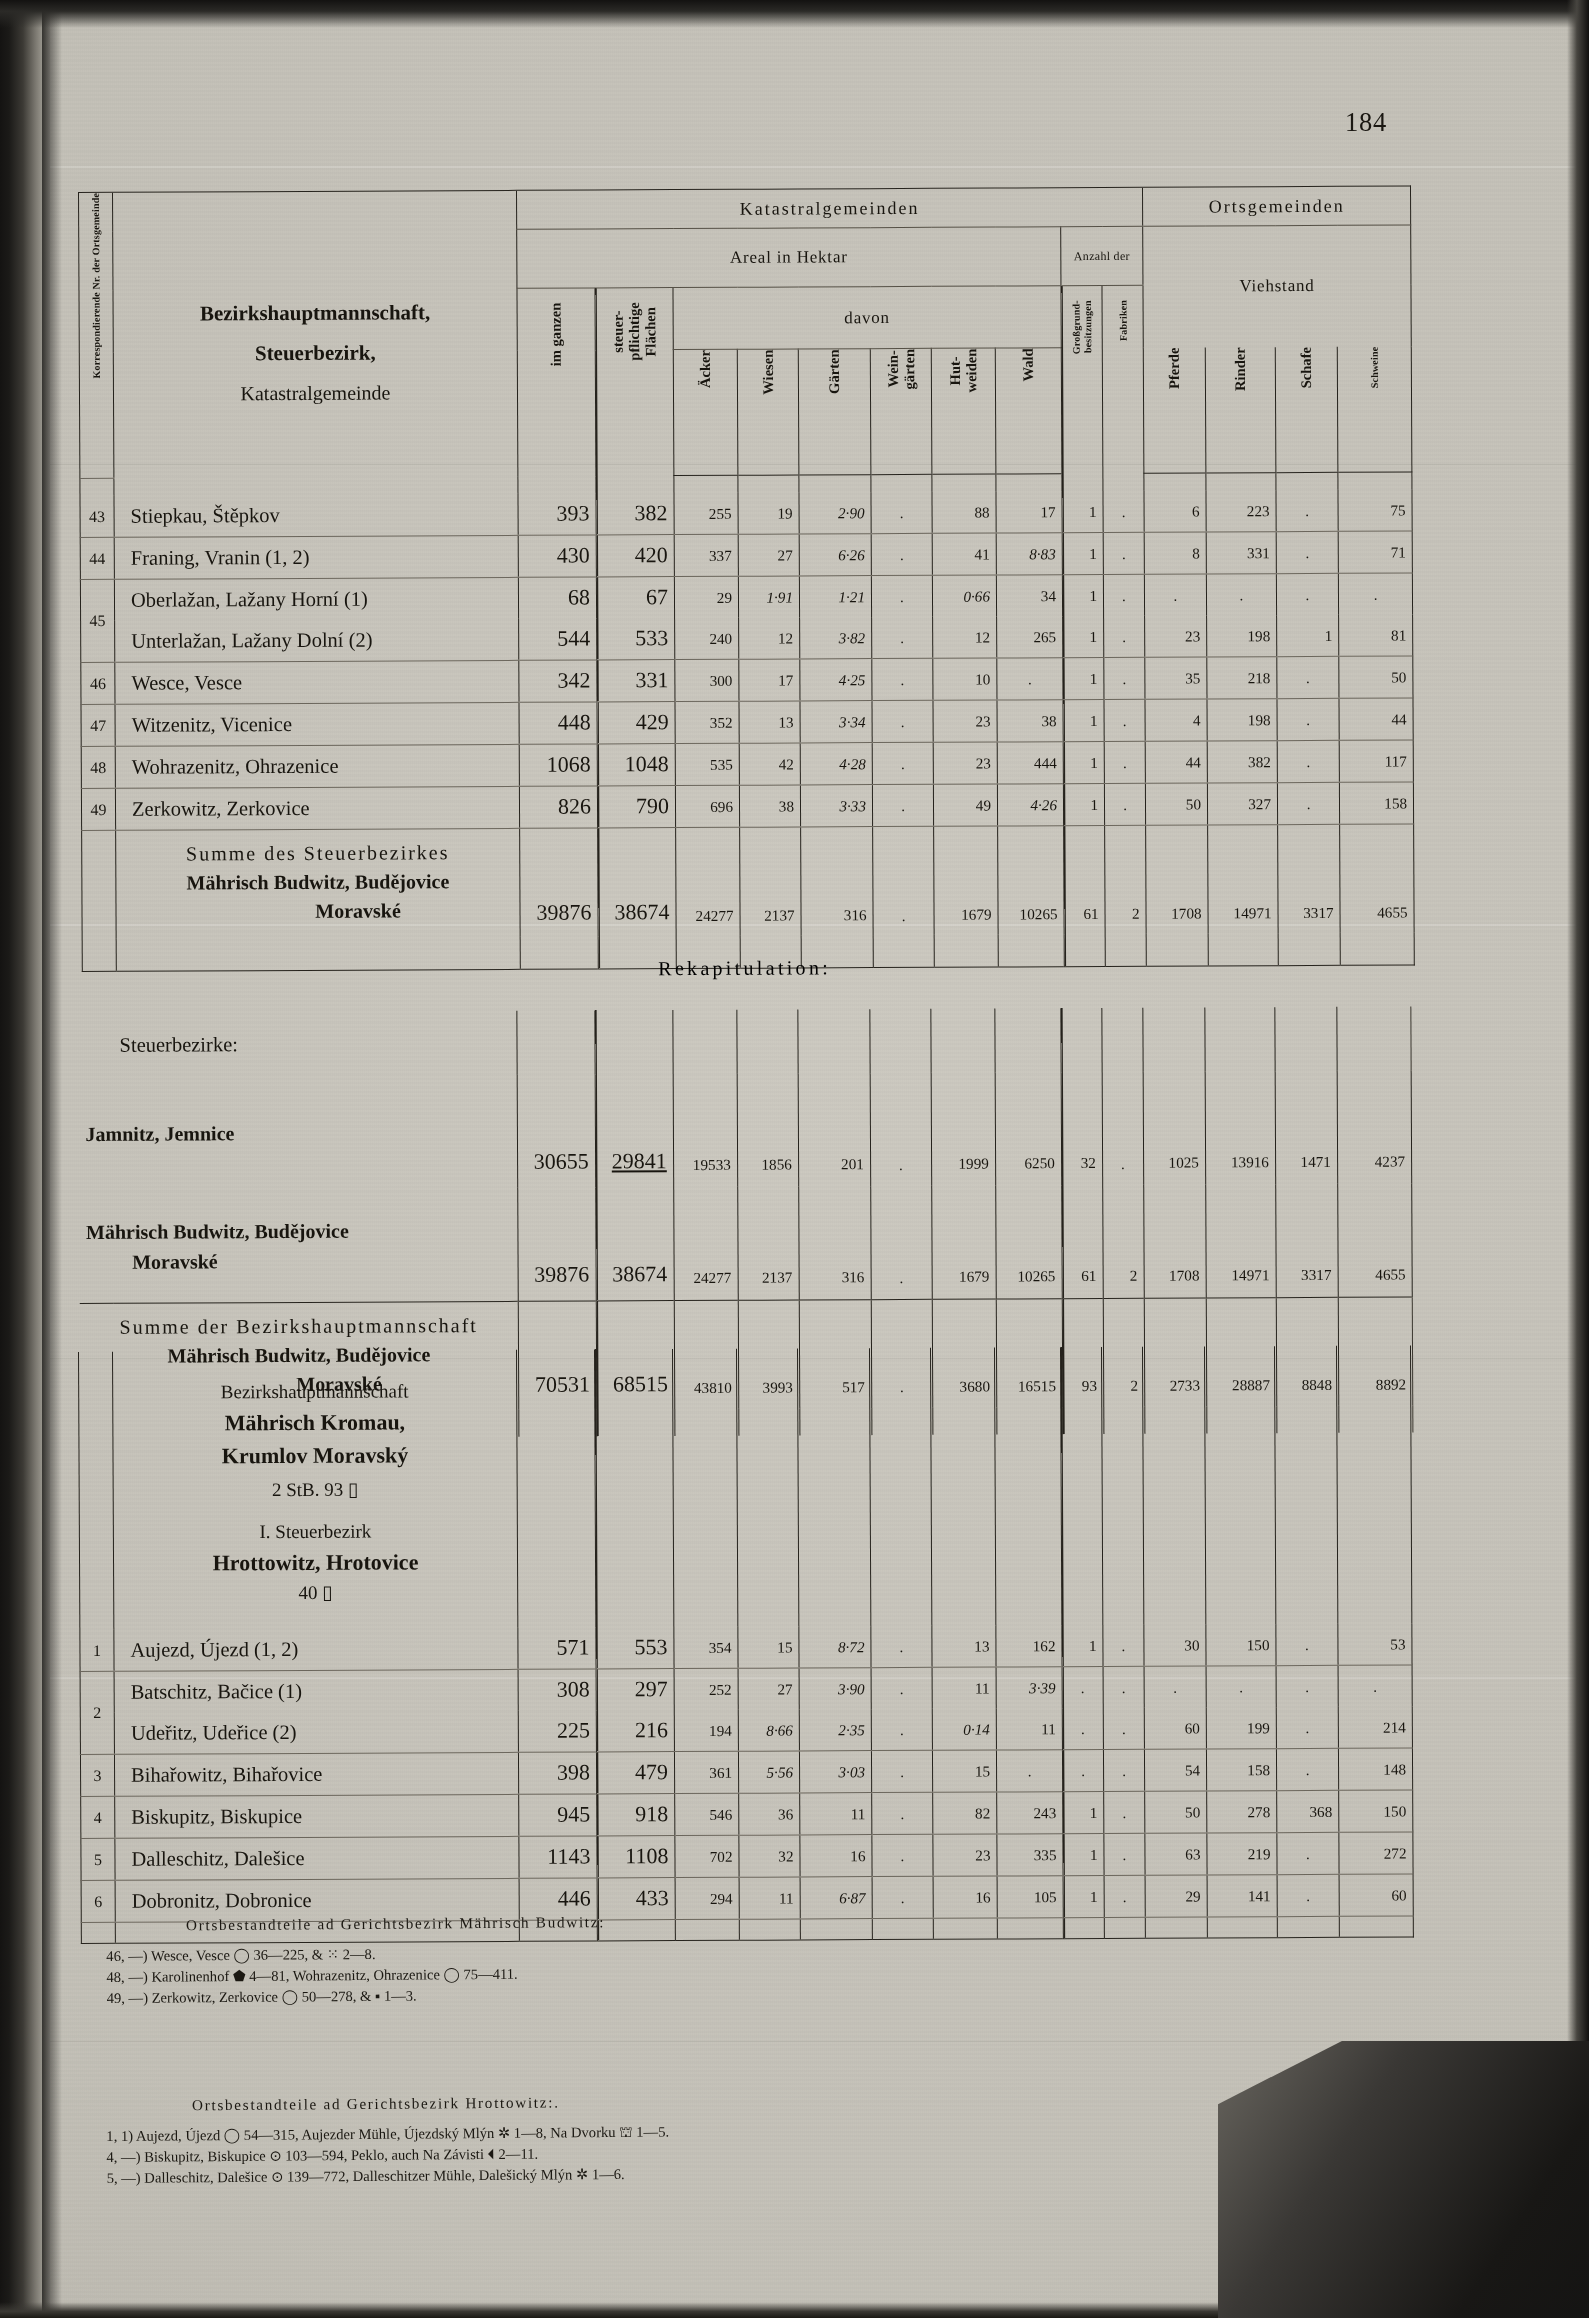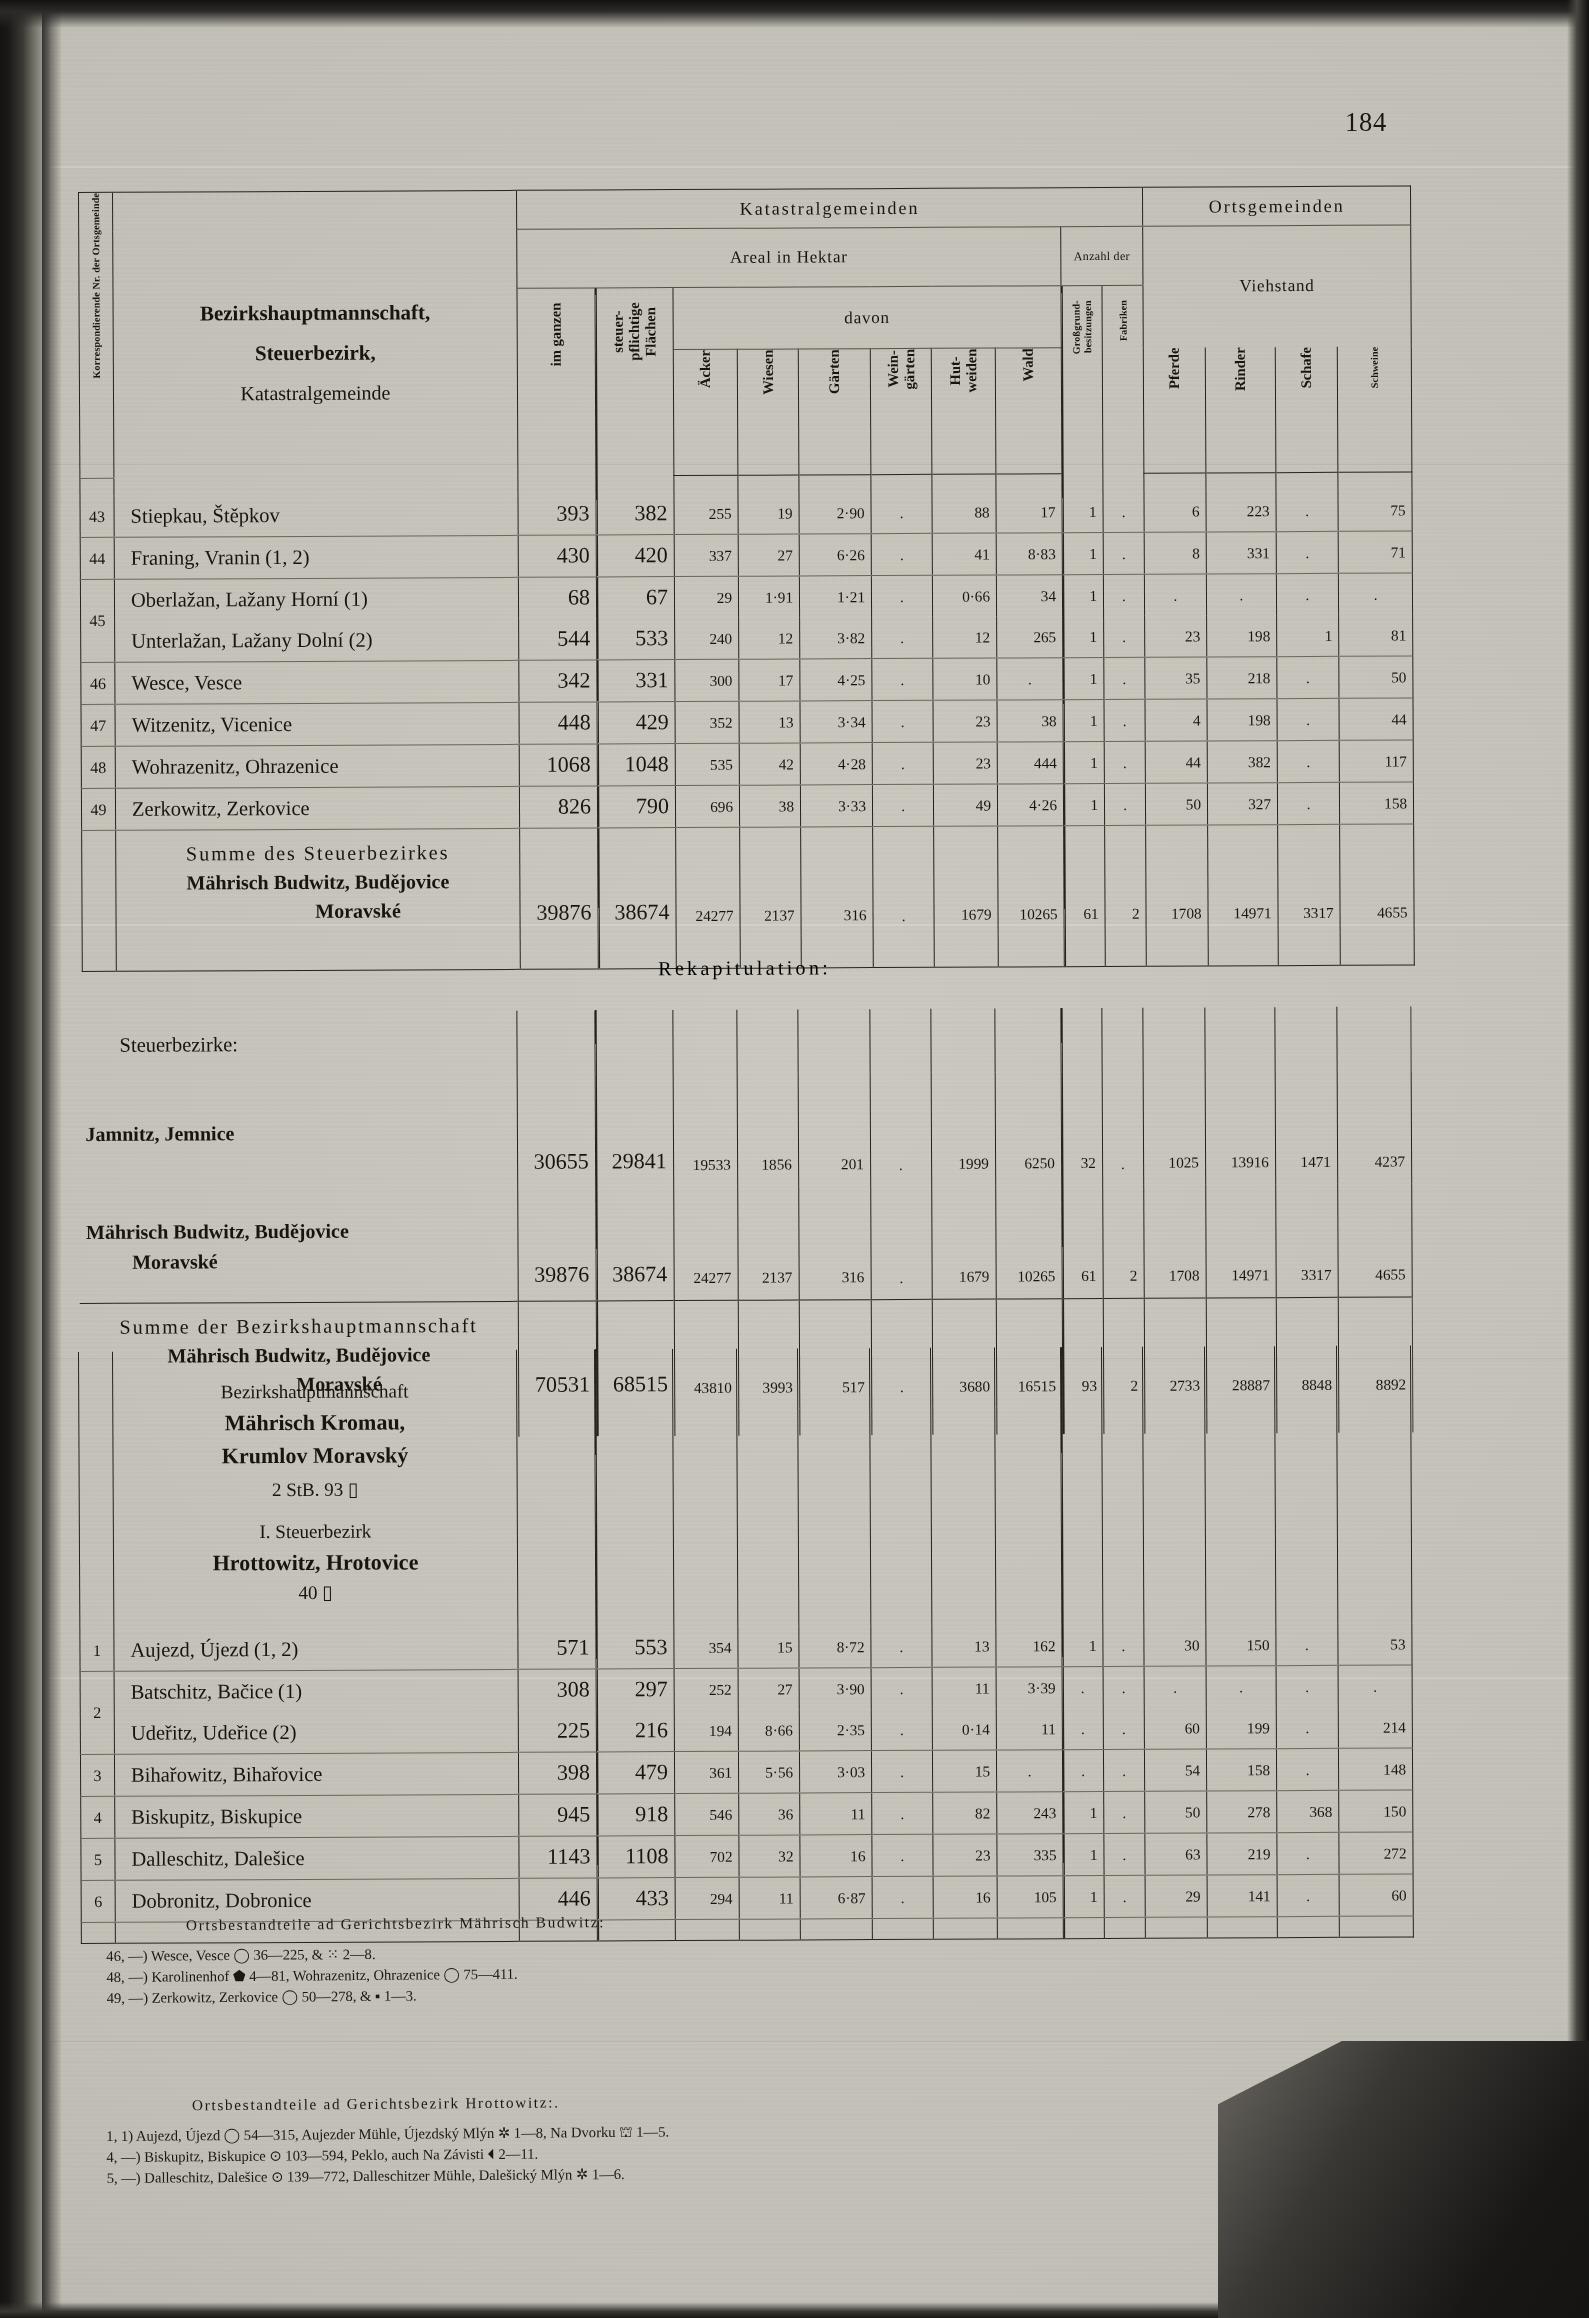--- a/index.html
+++ b/index.html
@@ -60,21 +60,21 @@
   .hdr-small{text-align:center;font-size:12px;letter-spacing:0.3px;}
   .vert{writing-mode:vertical-rl;transform:rotate(180deg);
         white-space:nowrap;margin:0 auto;}
   .vcell{height:125px;text-align:center;font-size:14.6px;}
   .vcell .vert{font-weight:bold;}
   .vtiny{font-size:10px;letter-spacing:0.2px;}
 
   .stub{font-size:20.5px;text-align:left;padding-left:16px;line-height:1.34;}
   .num-big{font-size:22px;text-align:right;padding-right:6px;line-height:1.3;}
   .num-sm{font-size:15.2px;text-align:right;padding-right:6px;line-height:1.3;}
-  .num-it{margin-left:48px;}
+  .num-it{font-style:italic;margin-left:48px;}
   .dot{text-align:center;font-size:15.2px;}
   .rowno{text-align:center;font-size:16px;}
 
   .summ{font-size:20px;text-align:center;line-height:1.45;padding:9.3px 6.6px 12px 6.6px;}
   .summ .l1{letter-spacing:2px;}
   .summ .l2{font-weight:bold;}
   .summ .l3{font-weight:bold;padding-left:80px;}
 
   
   .rek{position:absolute;left:78px;top:941px;width:1333px;
@@ -467,21 +467,21 @@
             <td class="ol"></td>
             <td class="ol or-thin"></td>
       </tr>
       </tbody>
         <tbody id="rek-body">
           <tr>
             <td colspan="2" class="rstub" style="height: 113px;">
               <div style="font-weight: bold;">Jamnitz, Jemnice</div>
             </td>
             <td class="ol num-big" style="vertical-align: bottom; padding-bottom: 12px;">30655</td>
-            <td class="ol-dbl num-big" style="vertical-align: bottom; padding-bottom: 12px;">29841</td>
+            <td class="ol-dbl num-big" style="vertical-align: bottom; padding-bottom: 12px; text-decoration: underline;">29841</td>
             <td class="ol num-sm" style="vertical-align: bottom; padding-bottom: 12px;">19533</td>
             <td class="ol num-sm" style="vertical-align: bottom; padding-bottom: 12px;">1856</td>
             <td class="ol num-sm" style="vertical-align: bottom; padding-bottom: 12px;">201</td>
             <td class="ol dot" style="vertical-align: bottom; padding-bottom: 12px;">.</td>
             <td class="ol num-sm" style="vertical-align: bottom; padding-bottom: 12px;">1999</td>
             <td class="ol num-sm" style="vertical-align: bottom; padding-bottom: 12px;">6250</td>
             <td class="ol-dbl num-sm" style="vertical-align: bottom; padding-bottom: 12px;">32</td>
             <td class="ol dot" style="vertical-align: bottom; padding-bottom: 12px;">.</td>
             <td class="ol num-sm" style="vertical-align: bottom; padding-bottom: 12px;">1025</td>
             <td class="ol num-sm" style="vertical-align: bottom; padding-bottom: 12px;">13916</td>

